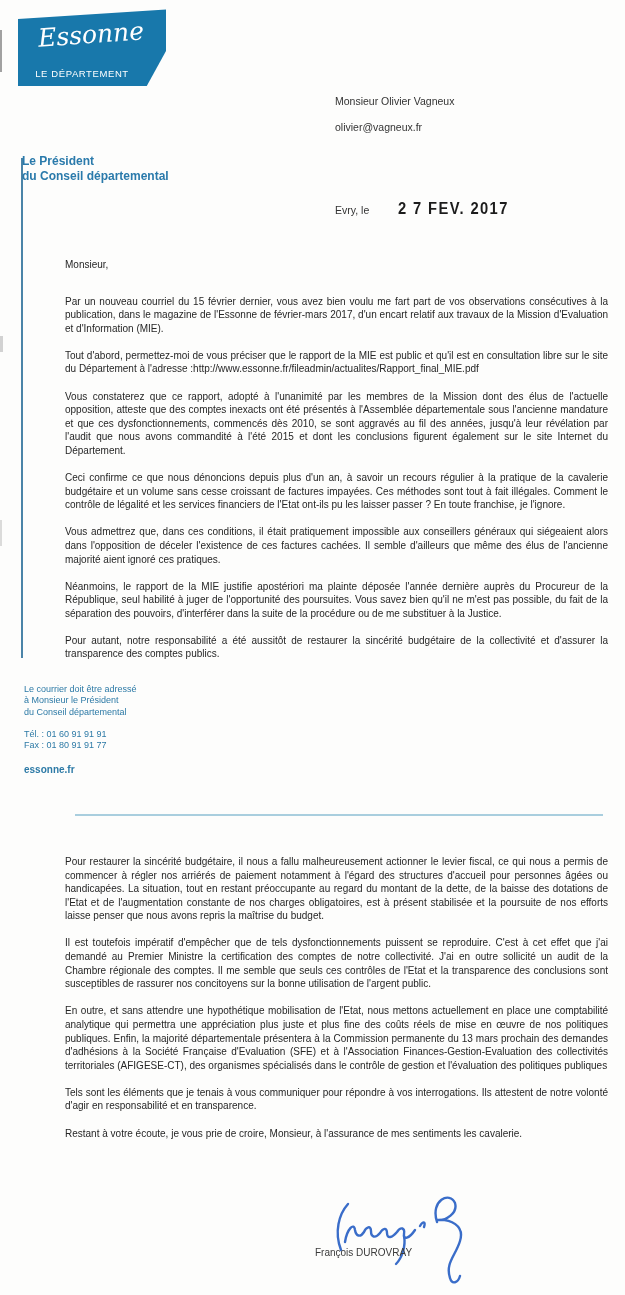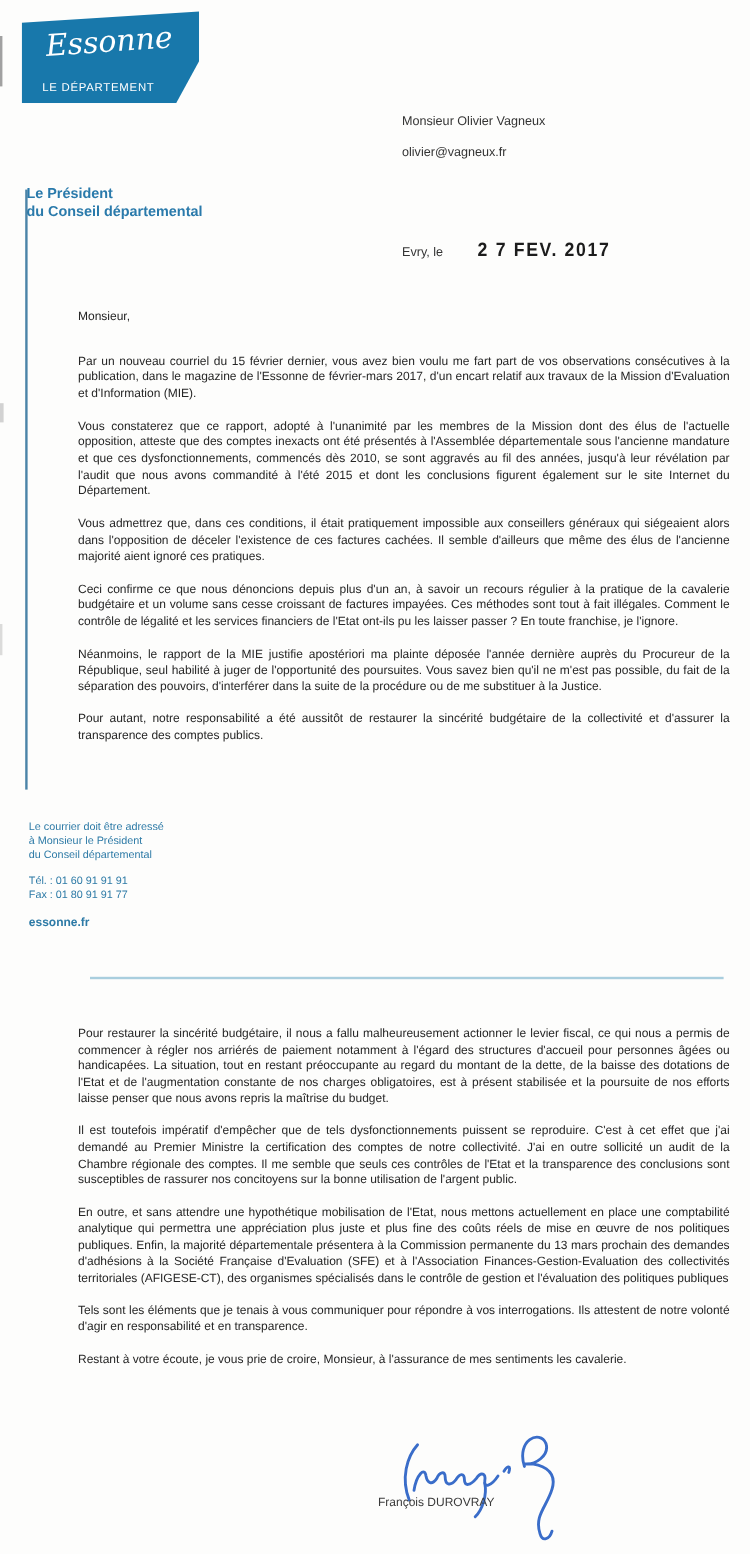--- a/index.html
+++ b/index.html
@@ -87,23 +87,24 @@
     <div>Monsieur Olivier Vagneux</div>
     <div>olivier@vagneux.fr</div>
   </div>
 
   <div class="dateline">Evry, le</div>
   <div class="date-stamp">2 7  FEV. 2017</div>
 
   <div class="body-block block-1">
     <p class="salutation">Monsieur,</p>
     <p>Par un nouveau courriel du 15 février dernier, vous avez bien voulu me fart part de vos observations consécutives à la publication, dans le magazine de l'Essonne de février-mars 2017, d'un encart relatif aux travaux de la Mission d'Evaluation et d'Information (MIE).</p>
+    <p>Tout d'abord, permettez-moi de vous préciser que le rapport de la MIE est public et qu'il est en consultation libre sur le site du Département à l'adresse :http://www.essonne.fr/fileadmin/actualites/Rapport_final_MIE.pdf</p>
     <p>Vous constaterez que ce rapport, adopté à l'unanimité par les membres de la Mission dont des élus de l'actuelle opposition,  atteste que des comptes inexacts ont été présentés à l'Assemblée départementale sous l'ancienne mandature et que ces dysfonctionnements, commencés dès 2010, se sont aggravés au fil des années, jusqu'à leur révélation par l'audit que nous avons commandité à l'été 2015 et dont les conclusions figurent également sur le site Internet du Département.</p>
+    <p>Ceci confirme ce que nous dénoncions depuis plus d'un an, à savoir un recours régulier à la pratique de la cavalerie budgétaire et un volume sans cesse croissant de factures impayées. Ces méthodes sont tout à fait illégales. Comment le contrôle de légalité et les services financiers de l'Etat ont-ils pu les laisser passer ? En toute franchise, je l'ignore.</p>
     <p>Vous admettrez que, dans ces conditions, il était pratiquement impossible aux conseillers généraux qui siégeaient alors dans l'opposition de déceler l'existence de ces factures cachées. Il semble d'ailleurs que même des élus de l'ancienne majorité aient ignoré ces pratiques.</p>
-    <p>Ceci confirme ce que nous dénoncions depuis plus d'un an, à savoir un recours régulier à la pratique de la cavalerie budgétaire et un volume sans cesse croissant de factures impayées. Ces méthodes sont tout à fait illégales. Comment le contrôle de légalité et les services financiers de l'Etat ont-ils pu les laisser passer ? En toute franchise, je l'ignore.</p>
     <p>Néanmoins, le rapport de la MIE justifie apostériori ma plainte déposée l'année dernière auprès du Procureur de la République, seul habilité à juger de l'opportunité des poursuites. Vous savez bien qu'il ne m'est pas possible, du fait de la séparation des pouvoirs, d'interférer dans la suite de la procédure ou de me substituer à la Justice.</p>
     <p>Pour autant, notre responsabilité a été aussitôt de restaurer la sincérité budgétaire de la collectivité et d'assurer la transparence des comptes publics.</p>
   </div>
 
   <div class="sidebar">
     <div class="grp">
       <div>Le courrier doit être adressé</div>
       <div>à Monsieur le Président</div>
       <div>du Conseil départemental</div>
     </div>

